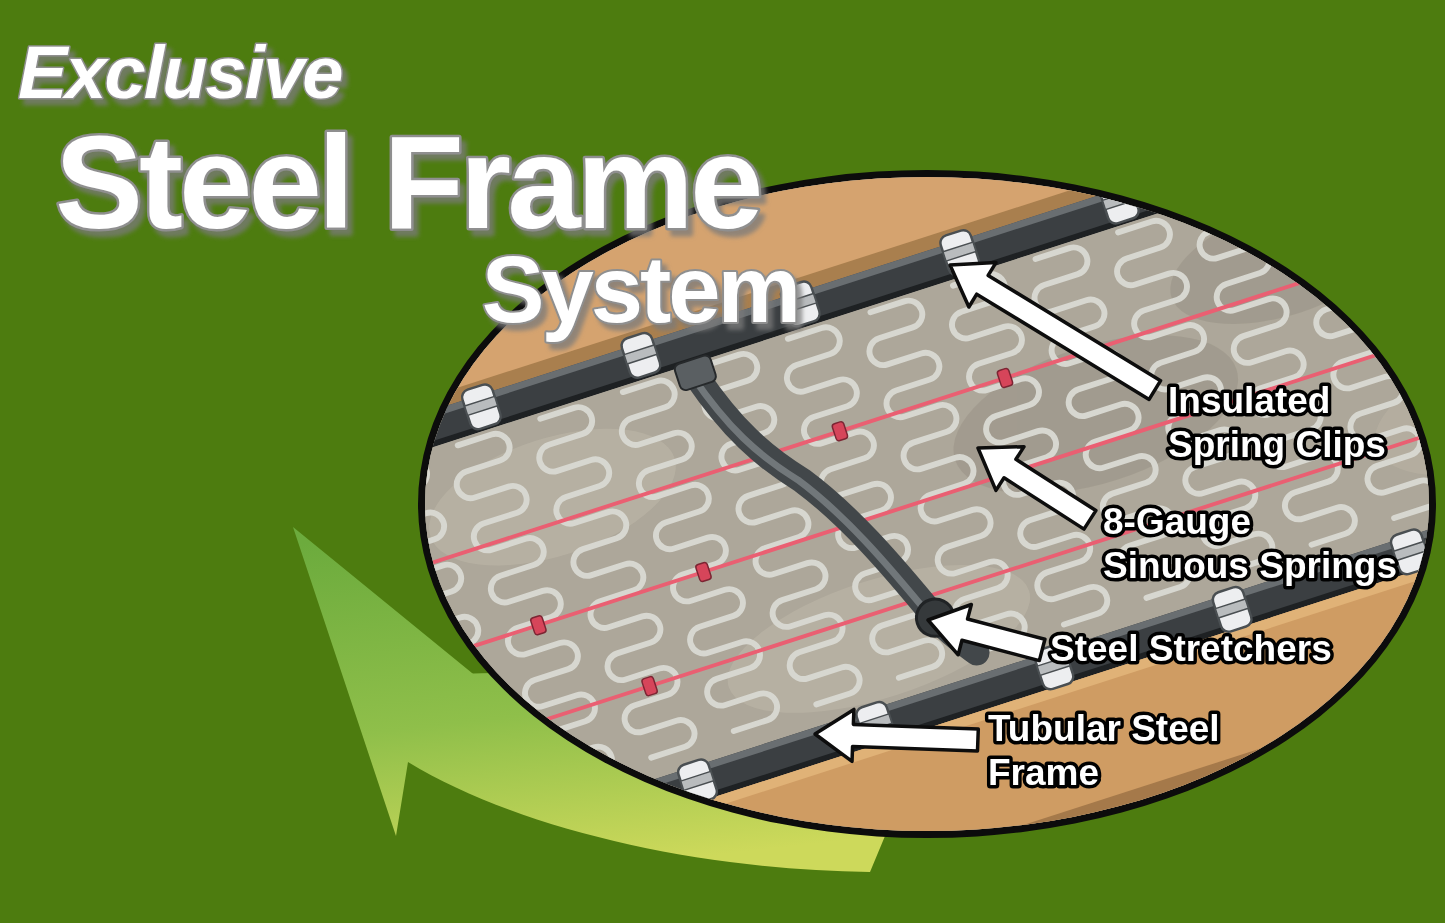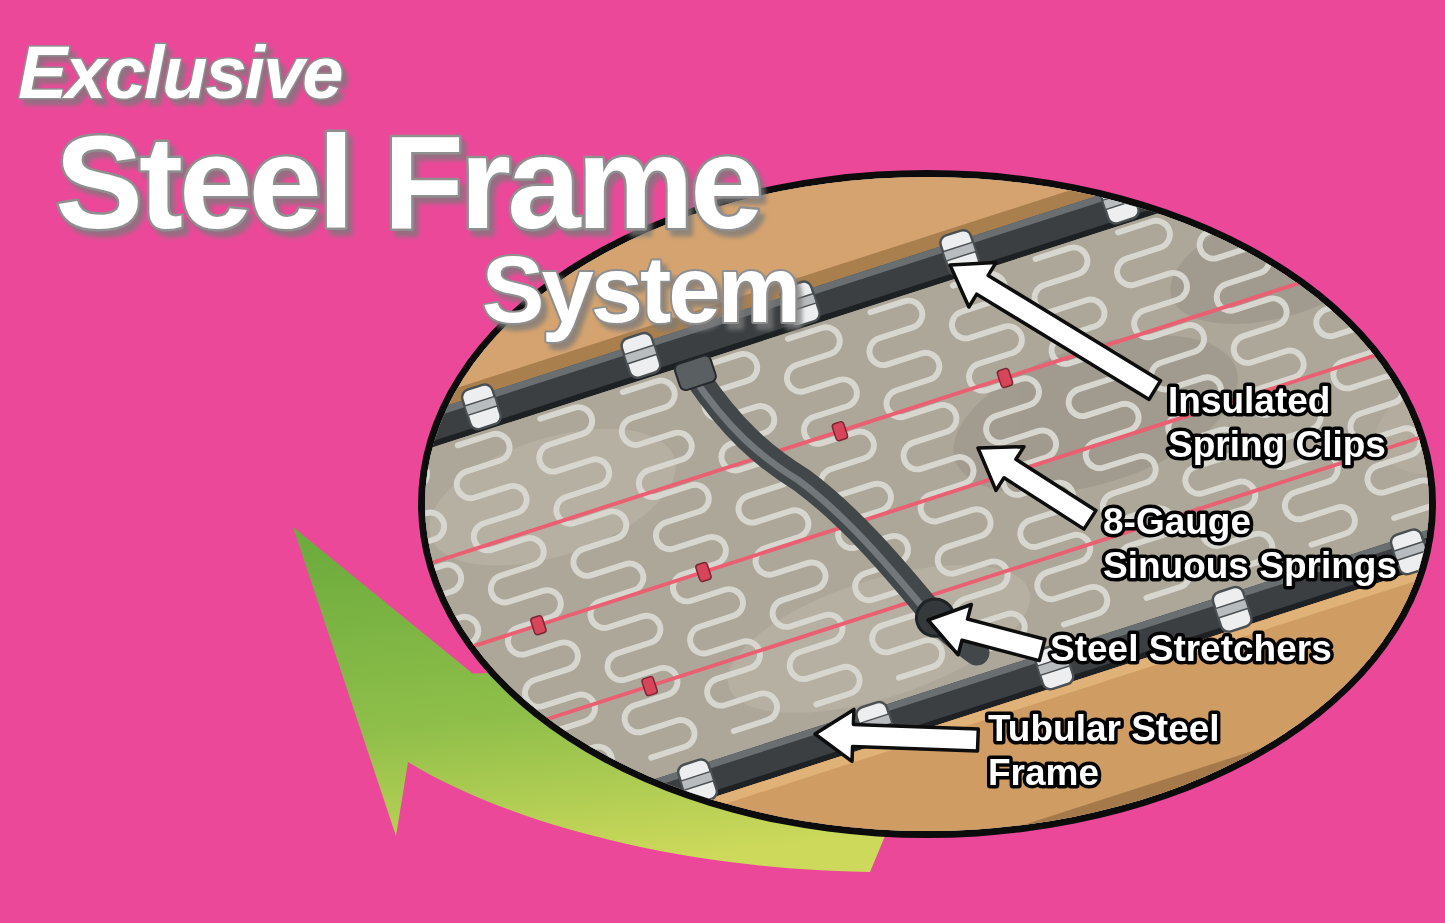--- a/index.html
+++ b/index.html
@@ -8,21 +8,21 @@
     background: #ffffff;
     width: 1445px;
     height: 923px;
     overflow: hidden;
     font-family: "Liberation Sans", sans-serif;
   }
   .stage {
     position: relative;
     width: 1445px;
     height: 923px;
-    background: #ec4899;
+    background: #4d7c0f;
   }
   .layer {
     position: absolute;
     left: 0;
     top: 0;
     width: 1445px;
     height: 923px;
   }
   .oval {
     position: absolute;

